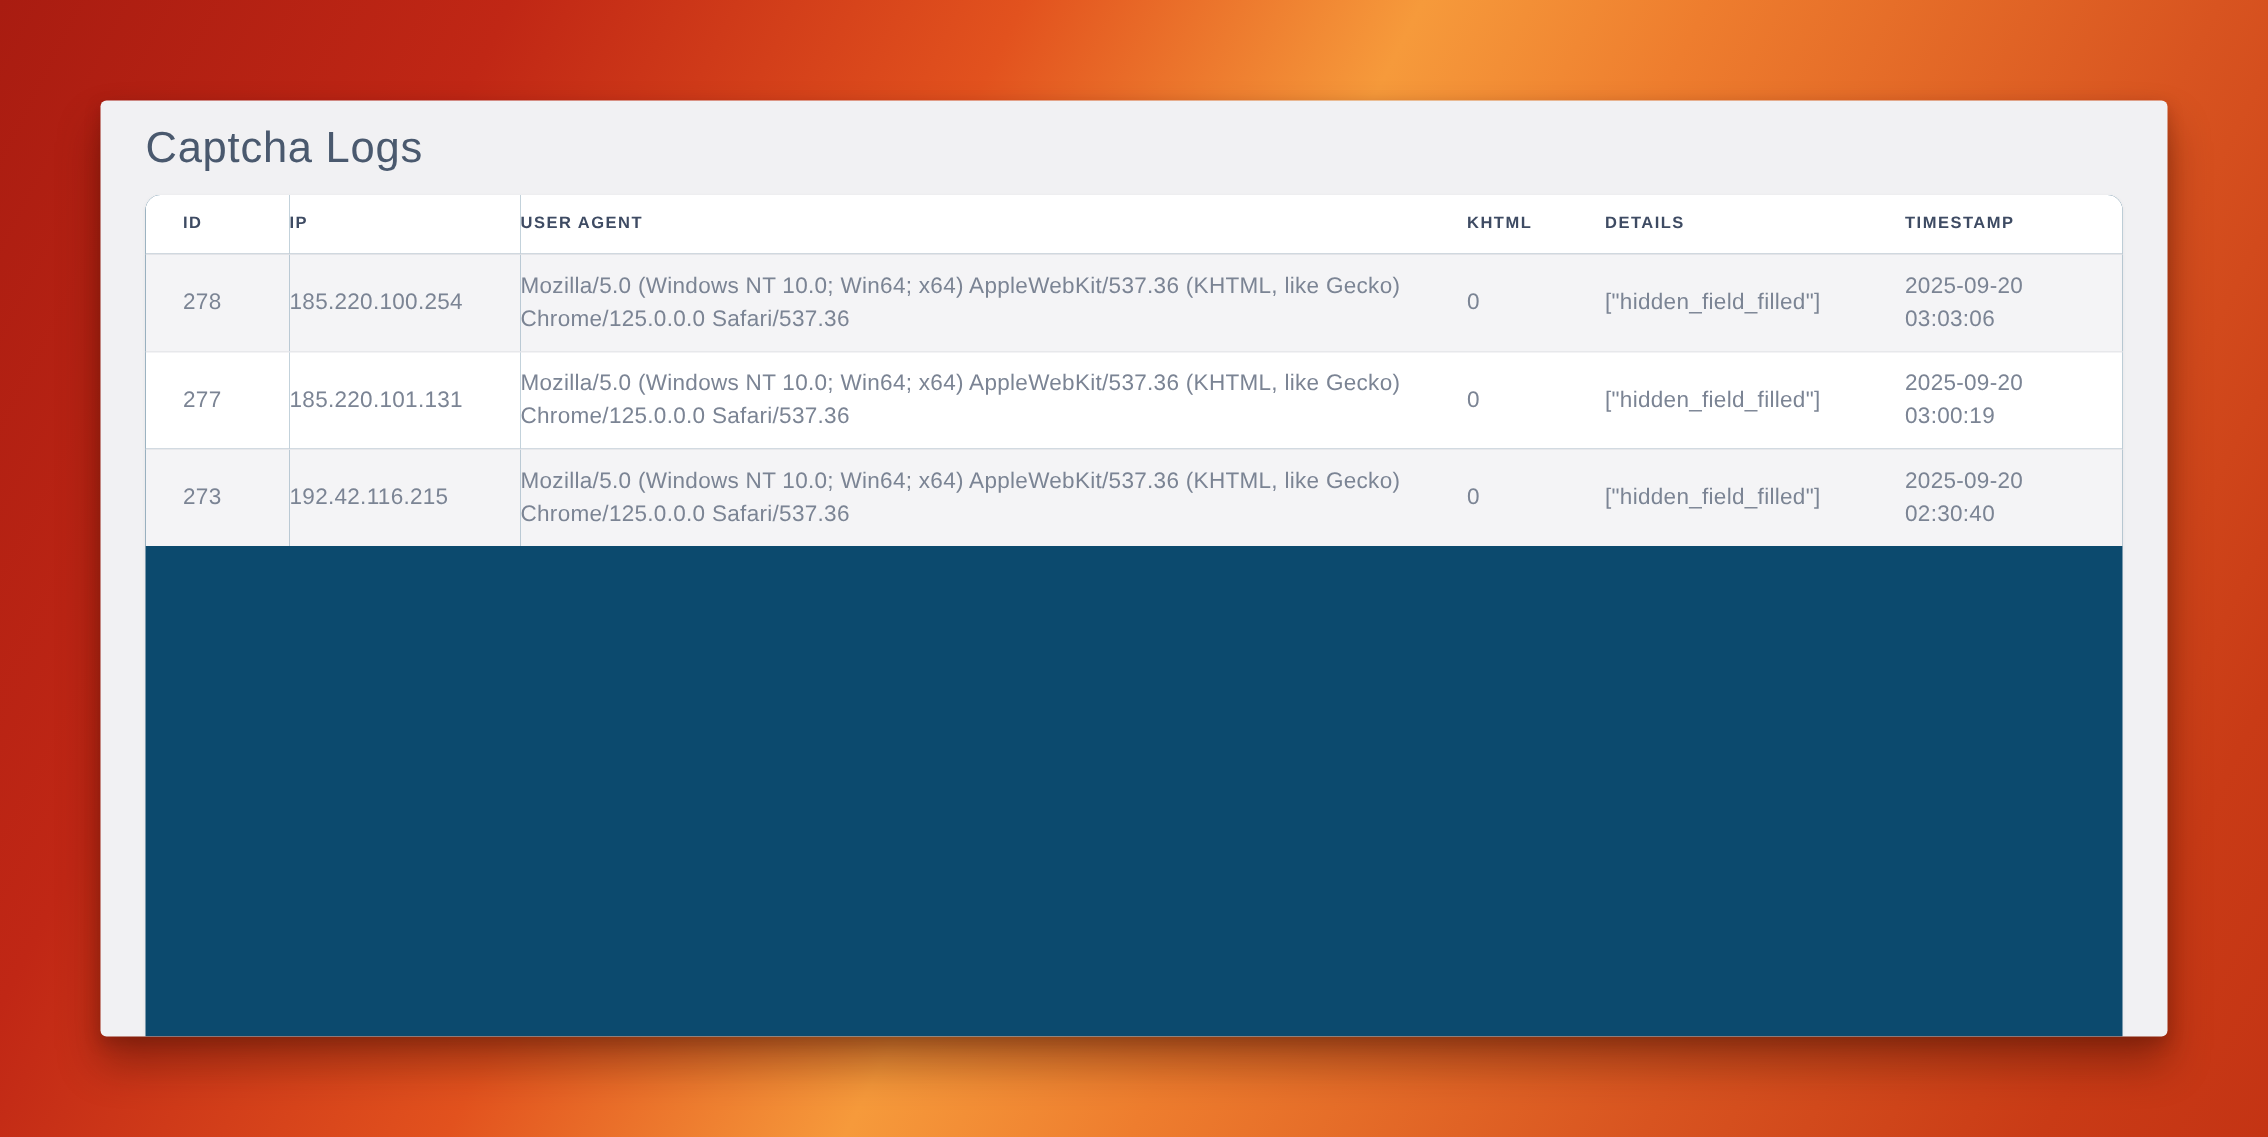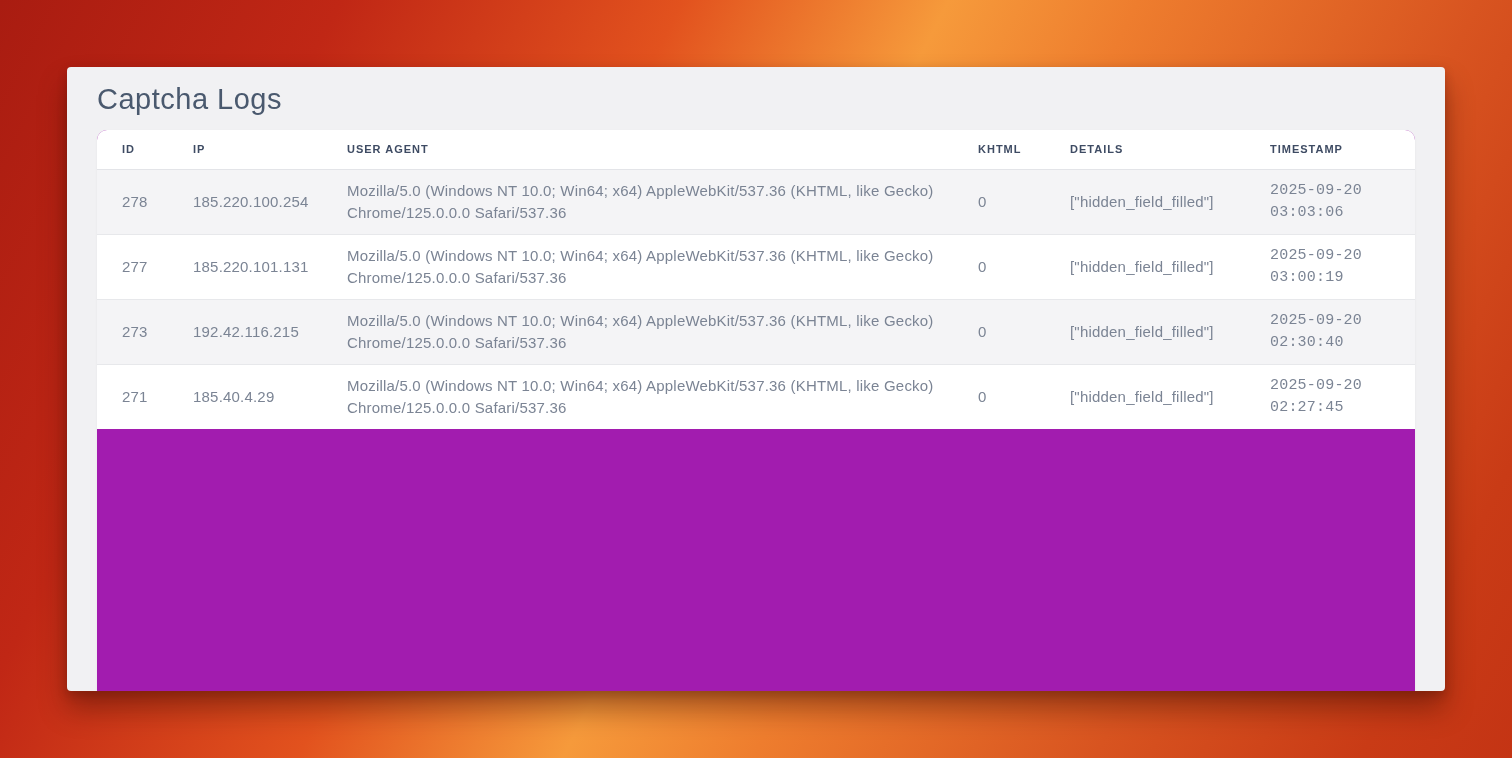--- a/index.html
+++ b/index.html
@@ -26,21 +26,21 @@
   }
   h1.title {
     margin: 16px 0 14px 0;
     font-size: 29px;
     line-height: 33px;
     font-weight: 500;
     letter-spacing: 0.5px;
     color: #4a596e;
   }
   .table-wrap {
-    background: #a21caf;
+    background: #0c4a6e;
     border-radius: 10px 10px 0 0;
     height: calc(100% - 63px);
     overflow: hidden;
     box-shadow: 0 1px 3px rgba(0,0,0,0.05);
   }
   table {
     width: 100%;
     border-collapse: collapse;
     table-layout: fixed;
   }
@@ -69,21 +69,21 @@
   tbody tr + tr td { border-top: 1px solid #e7e8eb; }
   tbody td {
     vertical-align: middle;
     font-size: 15px;
     line-height: 22px;
     letter-spacing: 0.2px;
     color: #7b8494;
     padding: 10px 10px 10px 0;
   }
   td.cell-ua { padding-right: 24px; }
-  td.cell-ts { padding-right: 42px; font-family: Liberation Mono, monospace; }
+  td.cell-ts { padding-right: 42px; }
 </style>
 </head>
 <body>
 
 <div class="page">
   <div class="card">
     <h1 class="title">Captcha Logs</h1>
     <div class="table-wrap">
       <table>
         <colgroup>
@@ -129,25 +129,17 @@
   <tr>
     <td class="cell-id">273</td>
     <td class="cell-ip">192.42.116.215</td>
     <td class="cell-ua">Mozilla/5.0 (Windows NT 10.0; Win64; x64) AppleWebKit/537.36 (KHTML, like Gecko) Chrome/125.0.0.0 Safari/537.36</td>
     <td class="cell-score">0</td>
     <td class="cell-details">["hidden_field_filled"]</td>
     <td class="cell-ts">2025-09-20 02:30:40</td>
   </tr>
 
 
-  <tr>
-    <td class="cell-id">271</td>
-    <td class="cell-ip">185.40.4.29</td>
-    <td class="cell-ua">Mozilla/5.0 (Windows NT 10.0; Win64; x64) AppleWebKit/537.36 (KHTML, like Gecko) Chrome/125.0.0.0 Safari/537.36</td>
-    <td class="cell-score">0</td>
-    <td class="cell-details">["hidden_field_filled"]</td>
-    <td class="cell-ts">2025-09-20 02:27:45</td>
-  </tr>
 </tbody>
       </table>
     </div>
   </div>
 </div>
 
 </body></html>

